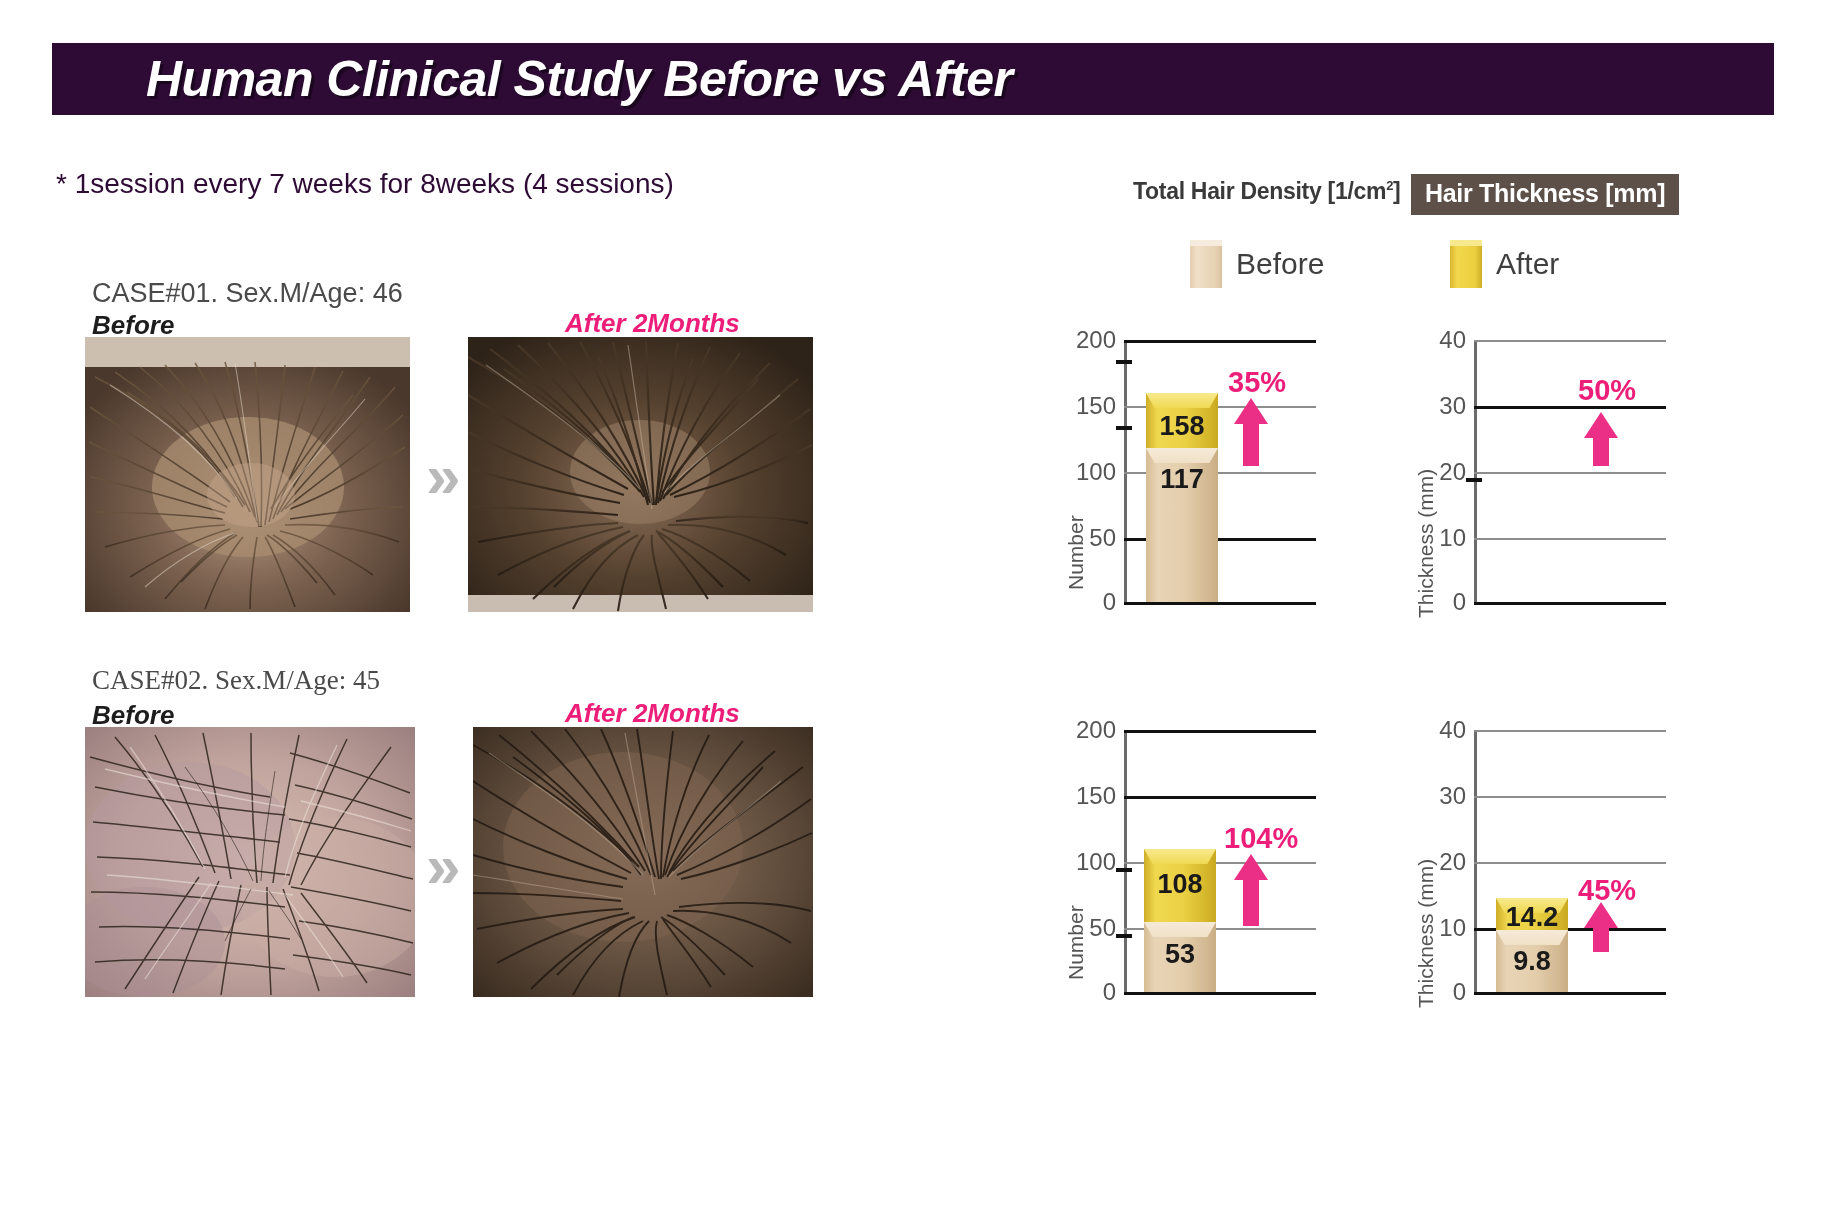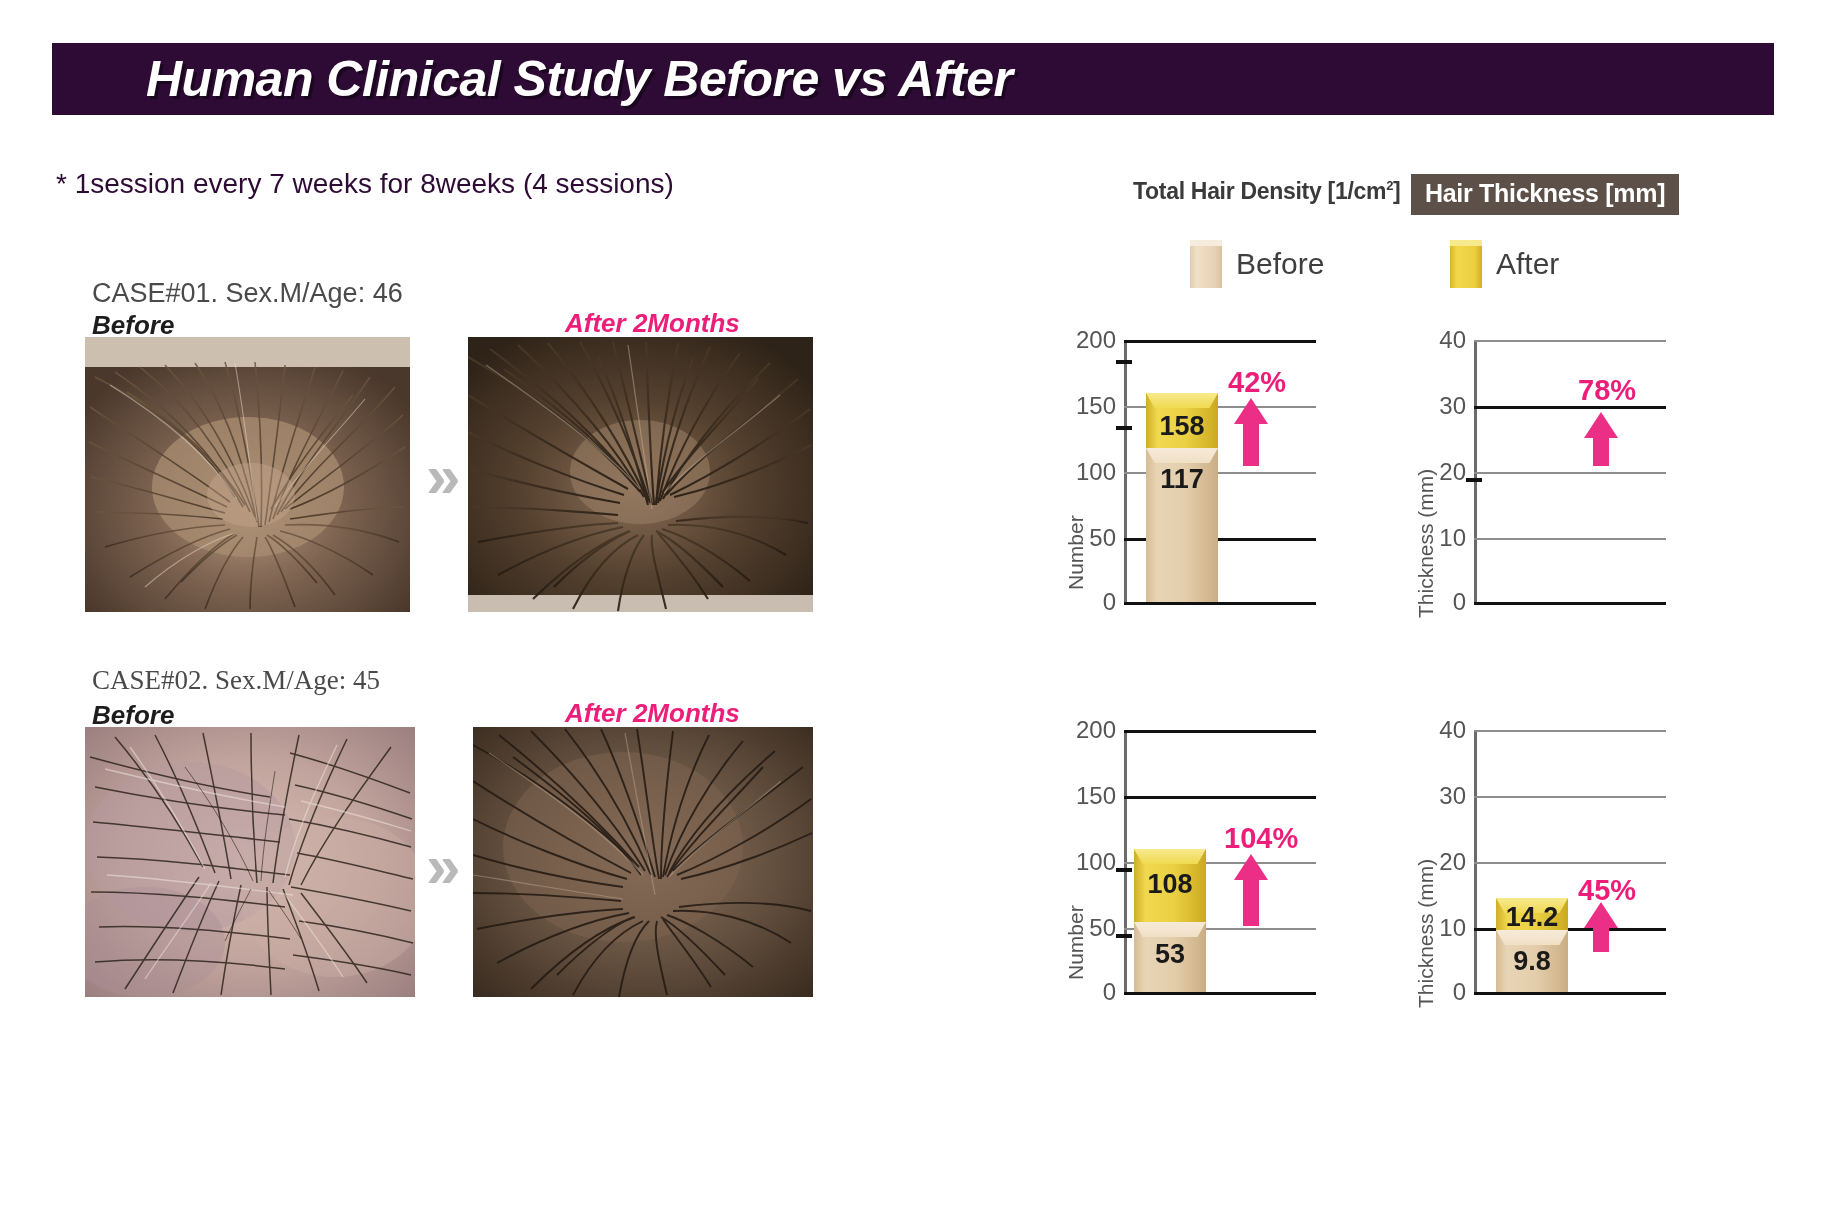--- a/index.html
+++ b/index.html
@@ -284,21 +284,21 @@
       <div class="seg seg-after" style="top:0;height:55px;">
         <div class="seg-cap cap-after" style="top:0;"></div>
       </div>
       <div class="seg seg-before" style="top:55px;bottom:0;">
         <div class="seg-cap cap-before" style="top:0;"></div>
       </div>
       <div class="bar-val" style="top:18px;">158</div>
       <div class="bar-val" style="top:71px;">117</div>
     </div>
 
-    <div class="pct" style="left:104px;top:26px;">42%</div>
+    <div class="pct" style="left:104px;top:26px;">35%</div>
     <div class="arrow" style="left:110px;top:58px;height:68px;">
       <div class="head"></div>
       <div class="shaft" style="top:24px;height:44px;"></div>
     </div>
   </div>
   <div class="ylabel-txt" style="left:0;width:66px;top:0px;">200</div>
   <div class="ylabel-txt" style="left:0;width:66px;top:66px;">150</div>
   <div class="ylabel-txt" style="left:0;width:66px;top:132px;">100</div>
   <div class="ylabel-txt" style="left:0;width:66px;top:198px;">50</div>
   <div class="ylabel-txt" style="left:0;width:66px;top:262px;">0</div>
@@ -308,21 +308,21 @@
   <div class="axis-title" style="left:14px;top:278px;">Thickness (mm)</div>
   <div class="yaxis"></div>
   <div class="plot">
     <div class="gridline" style="top:0px;width:192px;"></div>
     <div class="gridline strong" style="top:66px;width:192px;"></div>
     <div class="gridline" style="top:132px;width:192px;"></div>
     <div class="gridline" style="top:198px;width:192px;"></div>
     <div class="baseline" style="top:262px;width:192px;"></div>
     <div class="ytick" style="top:138px;"></div>
 
-    <div class="pct" style="left:104px;top:34px;">78%</div>
+    <div class="pct" style="left:104px;top:34px;">50%</div>
     <div class="arrow" style="left:110px;top:72px;height:54px;">
       <div class="head"></div>
       <div class="shaft" style="top:24px;height:30px;"></div>
     </div>
   </div>
   <div class="ylabel-txt" style="left:0;width:66px;top:0px;">40</div>
   <div class="ylabel-txt" style="left:0;width:66px;top:66px;">30</div>
   <div class="ylabel-txt" style="left:0;width:66px;top:132px;">20</div>
   <div class="ylabel-txt" style="left:0;width:66px;top:198px;">10</div>
   <div class="ylabel-txt" style="left:0;width:66px;top:262px;">0</div>
@@ -452,21 +452,21 @@
   <div class="yaxis"></div>
   <div class="plot">
     <div class="gridline strong" style="top:0px;width:192px;"></div>
     <div class="gridline strong" style="top:66px;width:192px;"></div>
     <div class="gridline" style="top:132px;width:192px;"></div>
     <div class="gridline" style="top:198px;width:192px;"></div>
     <div class="baseline" style="top:262px;width:192px;"></div>
     <div class="ytick" style="top:138px;"></div>
     <div class="ytick" style="top:204px;"></div>
 
-    <div class="bar" style="left:10px;bottom:2px;height:143px;">
+    <div class="bar" style="left:20px;bottom:2px;height:143px;">
       <div class="seg seg-after" style="top:0;height:73px;">
         <div class="seg-cap cap-after" style="top:0;"></div>
       </div>
       <div class="seg seg-before" style="top:73px;bottom:0;">
         <div class="seg-cap cap-before" style="top:0;"></div>
       </div>
       <div class="bar-val" style="top:20px;">108</div>
       <div class="bar-val" style="top:90px;">53</div>
     </div>
     <div class="pct" style="left:100px;top:92px;">104%</div>

